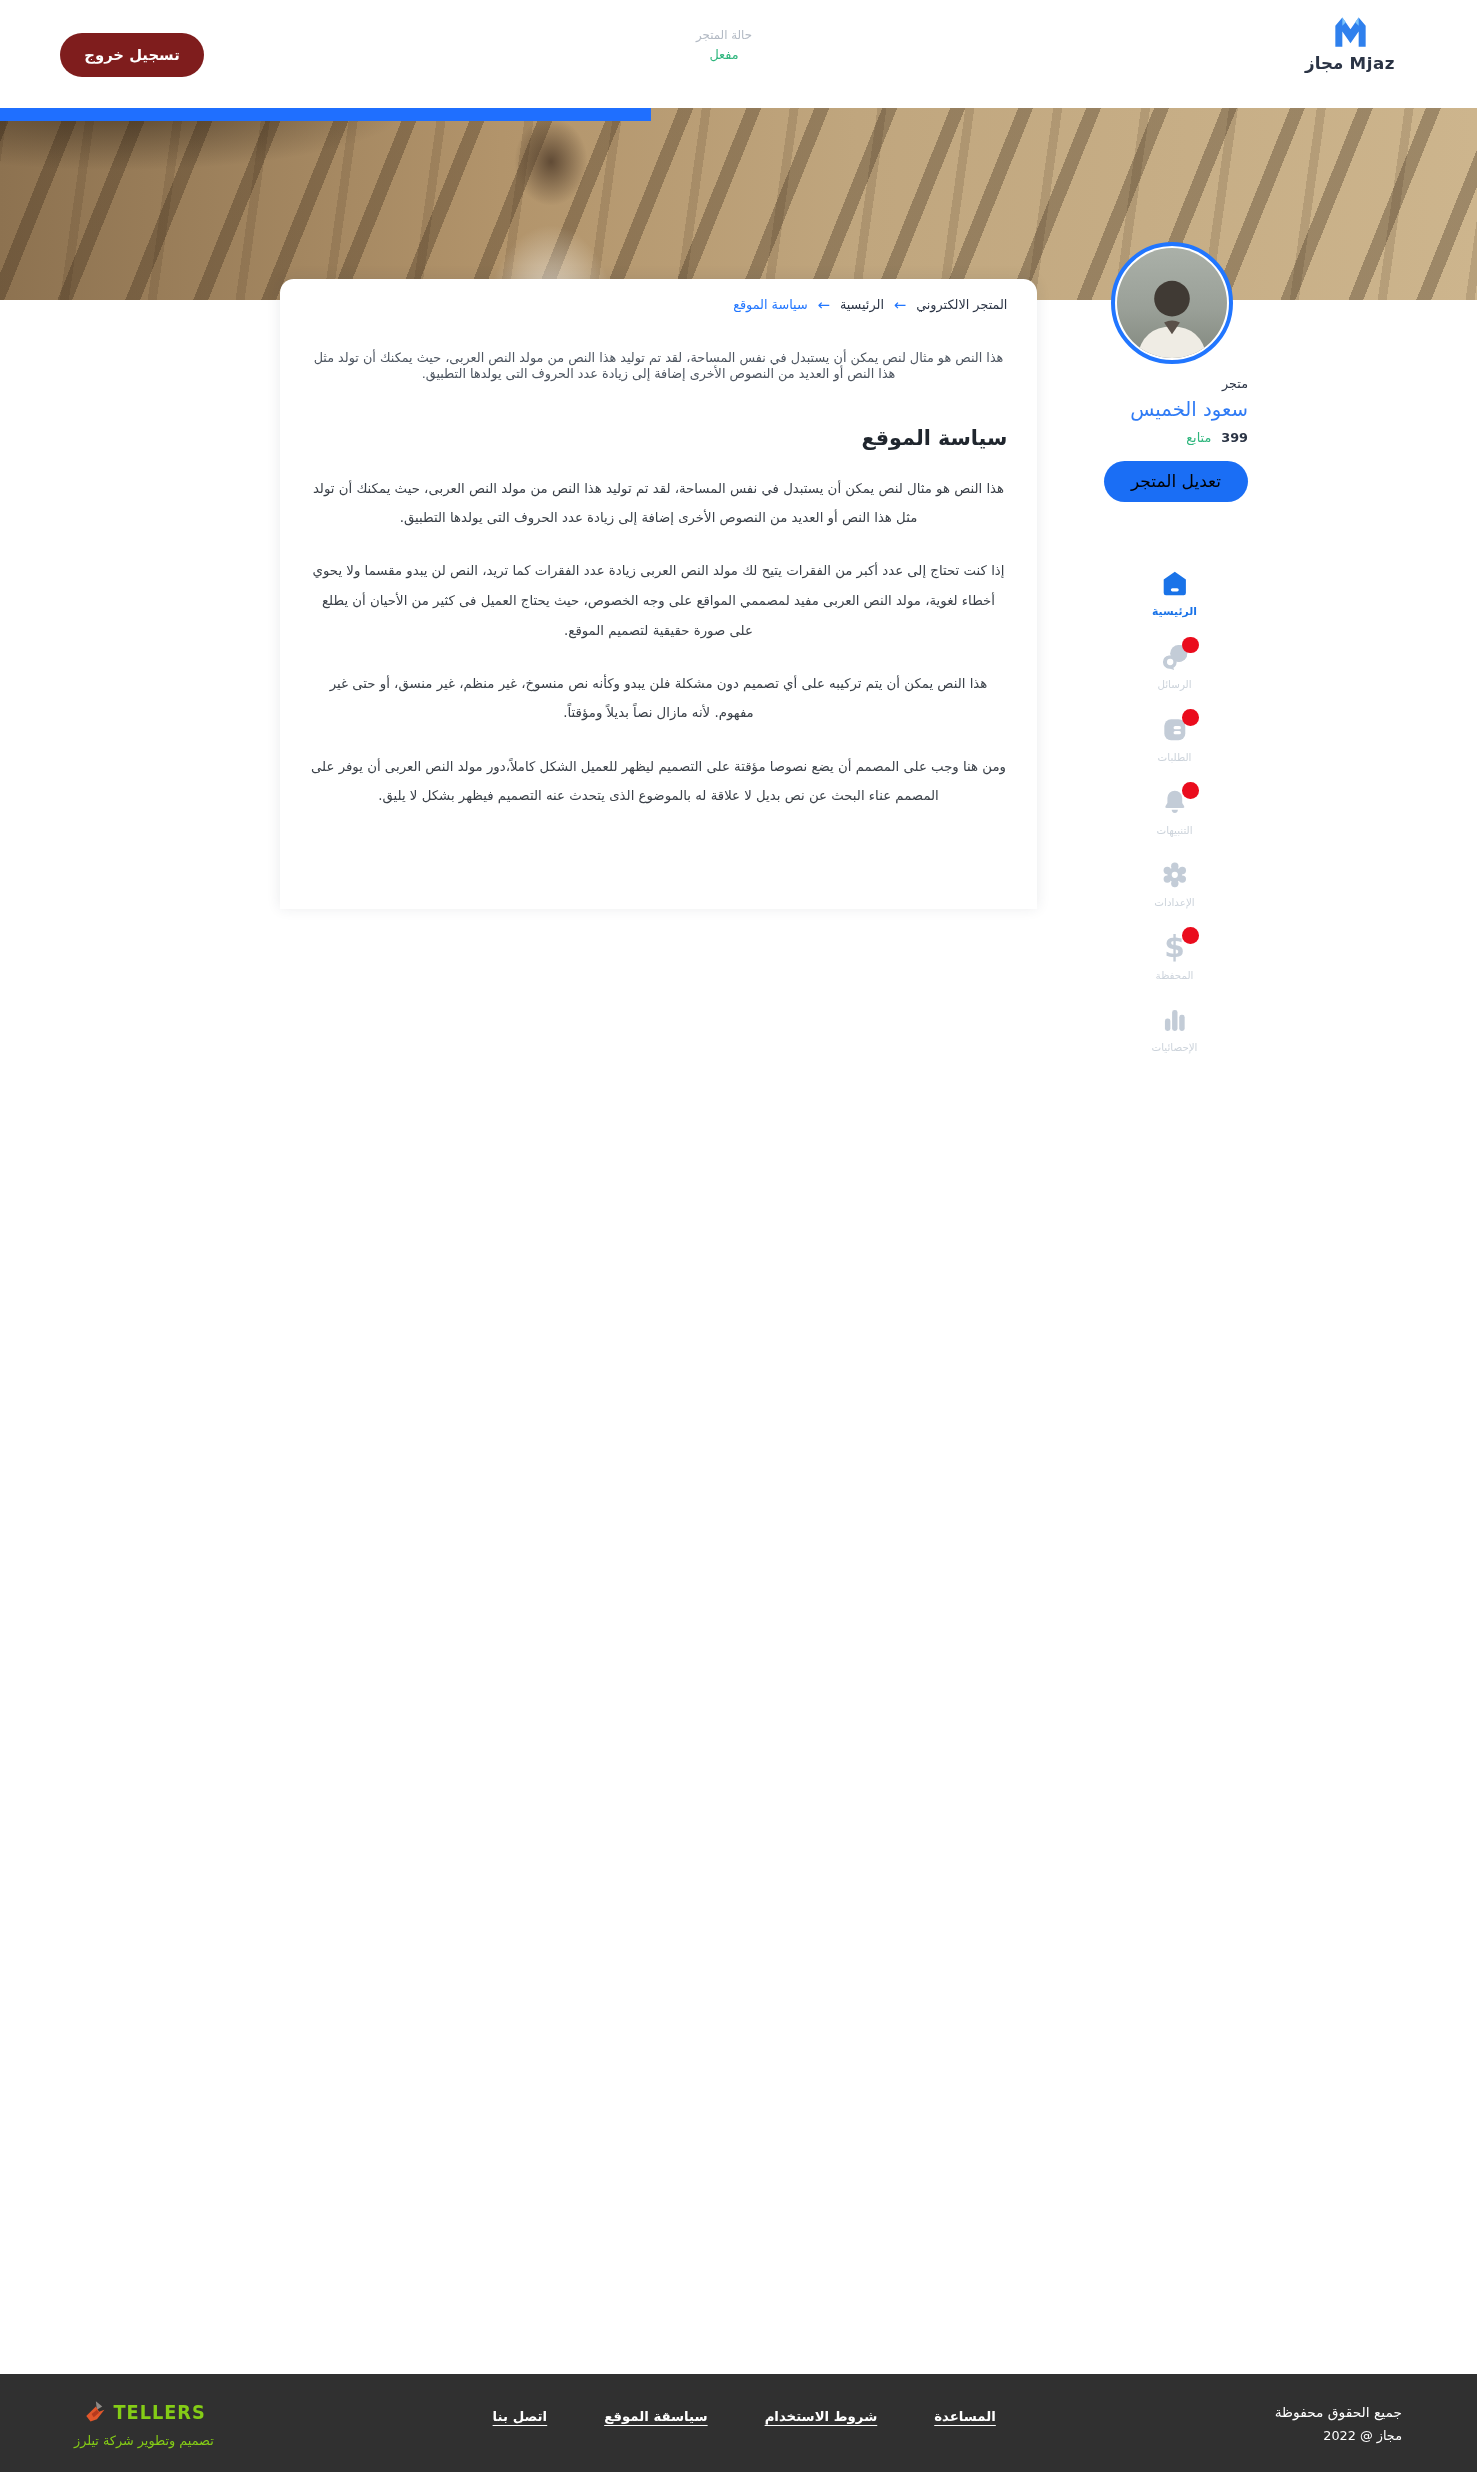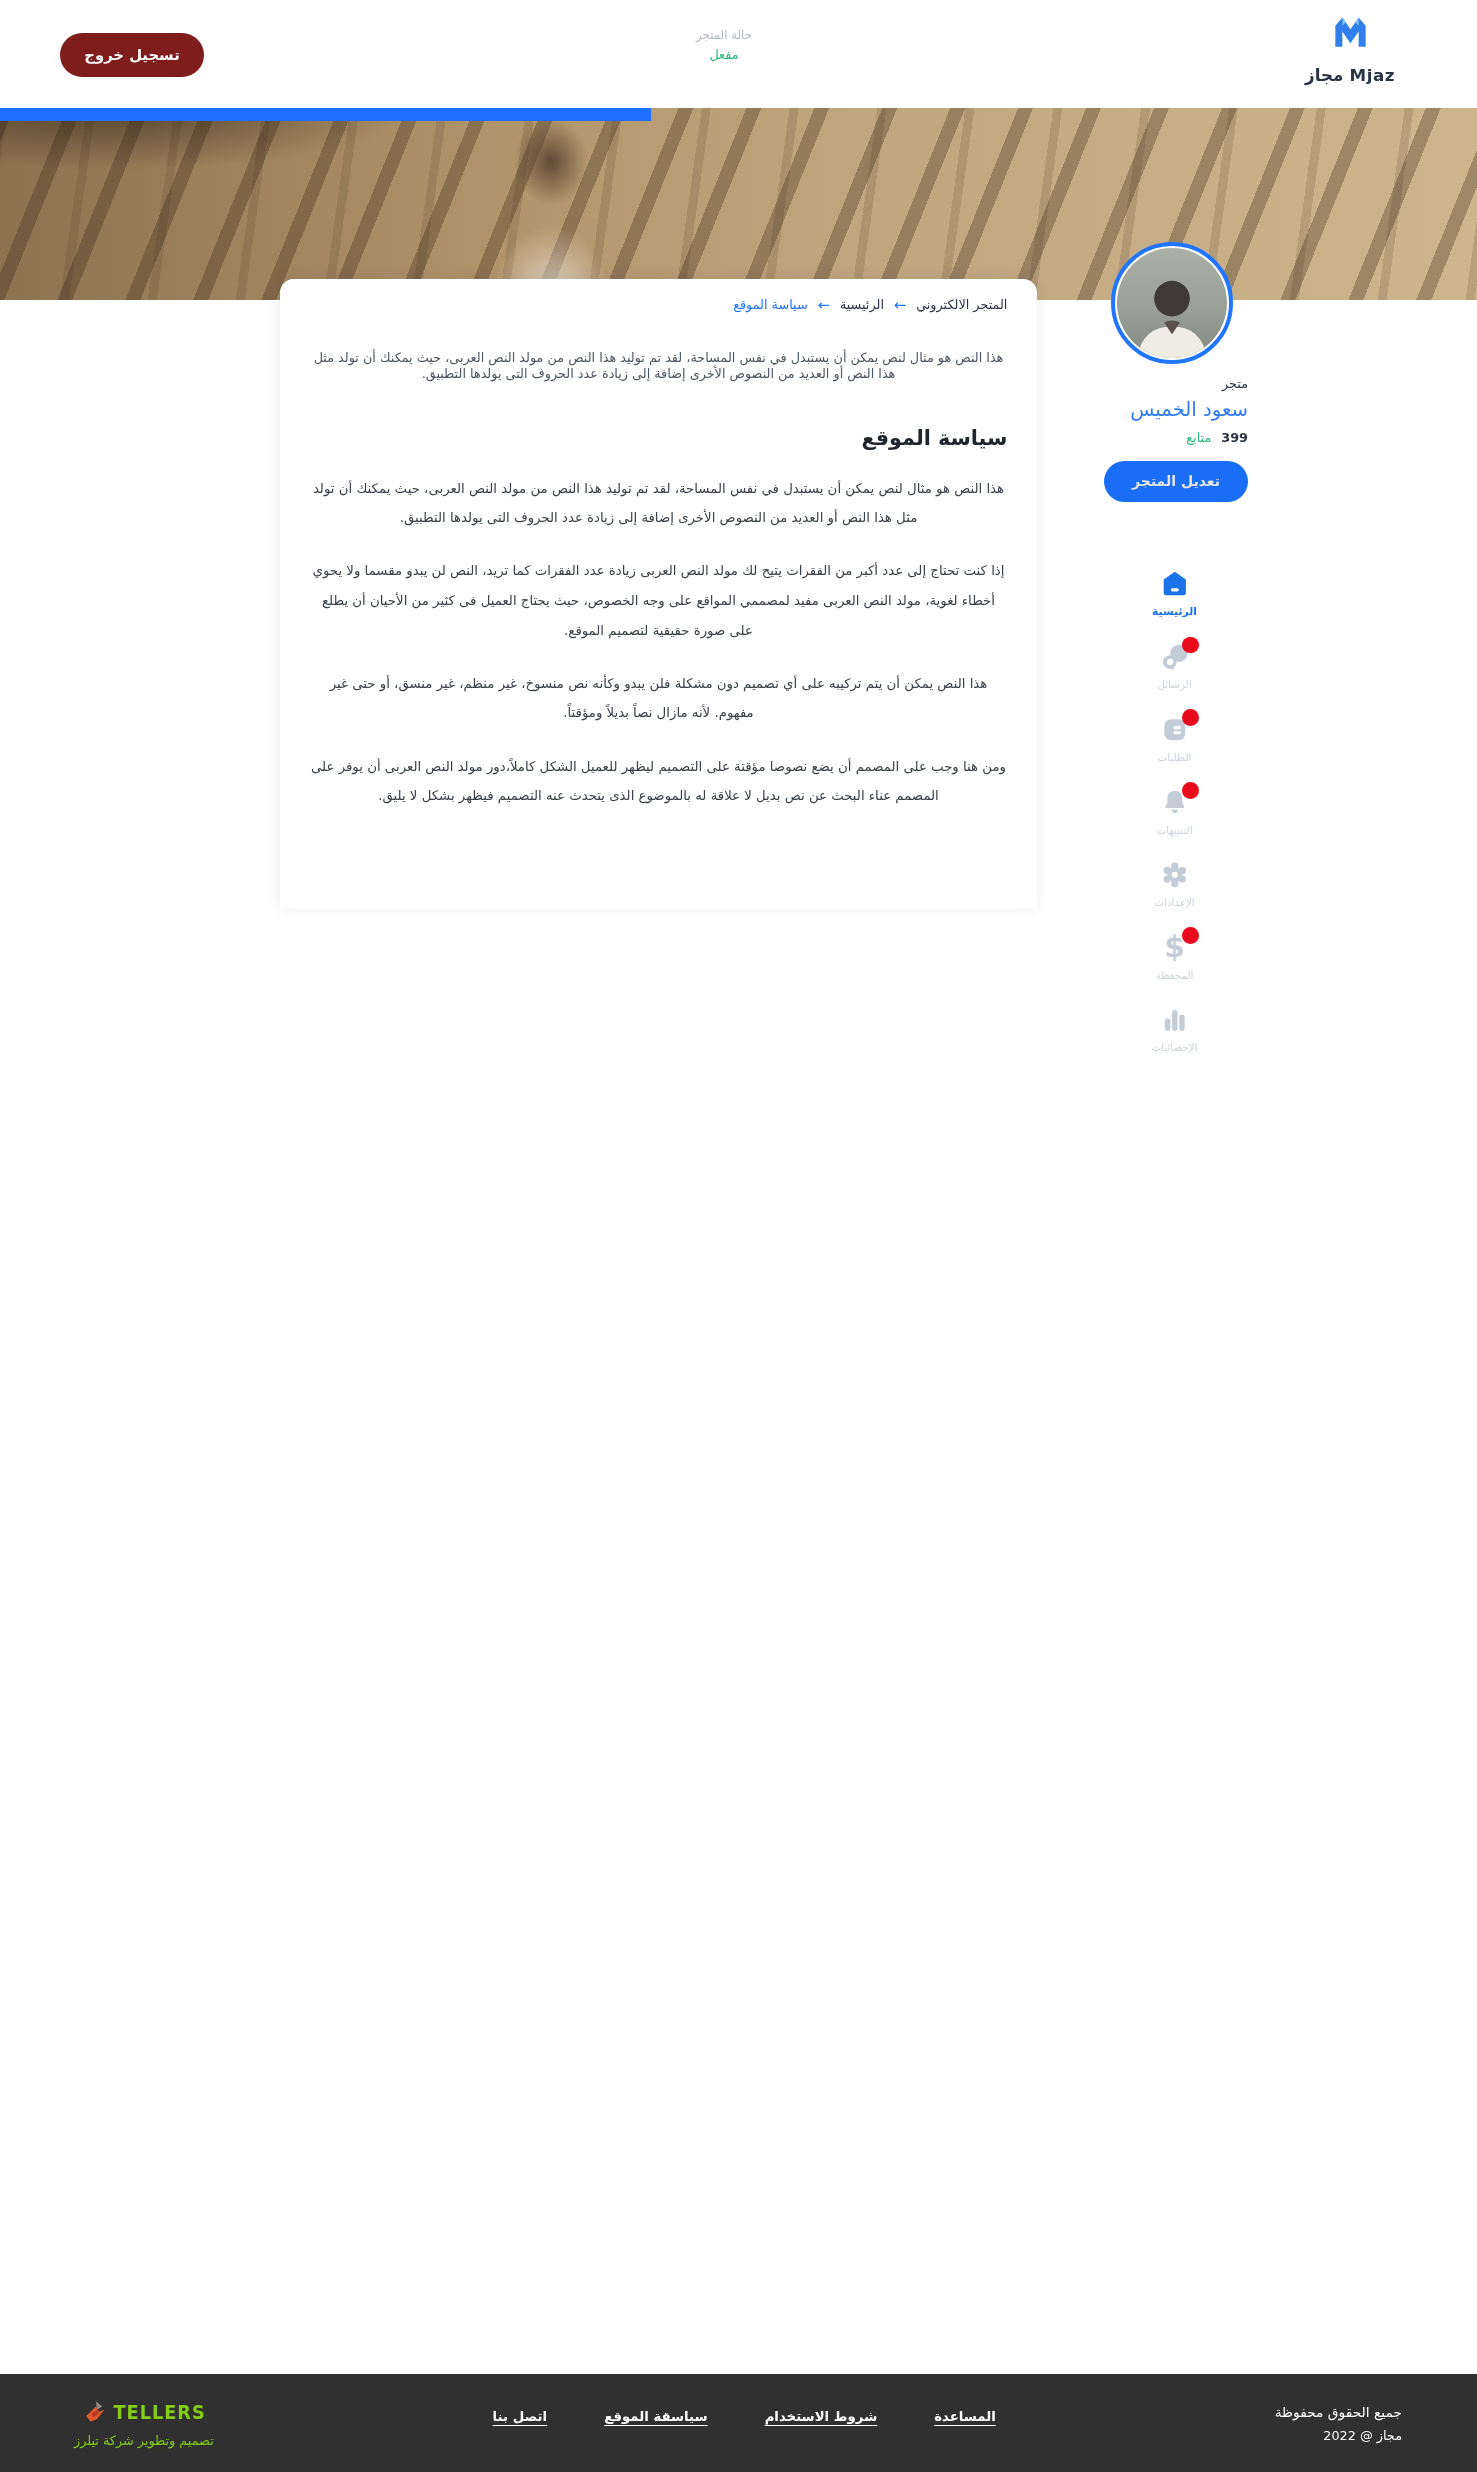--- a/index.html
+++ b/index.html
@@ -3,21 +3,21 @@
 <meta charset="utf-8">
 <style>
   * { margin:0; padding:0; box-sizing:border-box; }
   html,body { background:#ffffff; }
   body { font-family:"DejaVu Sans", sans-serif; }
   .page { position:relative; width:1478px; height:2473px; margin:0 auto; background:#fff; overflow:hidden; direction:rtl; }
 
   
   .header { position:absolute; top:0; right:0; left:0; height:108px; background:#fff; z-index:30; }
   .brand { position:absolute; top:13.8px; right:73px; width:108px; text-align:center; }
-  .brand-word { font-size:16.7px; font-weight:bold; color:#2b3445; letter-spacing:0.5px; margin-top:12px; }
+  .brand-word { font-size:16.7px; font-weight:bold; color:#2b3445; letter-spacing:0.5px; margin-top:0; }
   .store-status { position:absolute; top:27.6px; right:699px; width:108px; text-align:center; }
   .status-label { font-size:11.8px; color:#b3bac4; }
   .status-value { font-size:12.8px; color:#2eb67d; margin-top:5.9px; font-weight:normal; }
   .logout-btn { position:absolute; top:32.5px; left:61px; width:144px; height:44px; border:none; border-radius:22.7px;
     background:#7f1d1d; color:#fff; font-size:14.8px; font-weight:bold; font-family:inherit; cursor:pointer; }
 
   
   .hero { position:absolute; top:108px; left:0; right:0; height:192px; z-index:1;
     background:
       radial-gradient(ellipse 94px 148px at 552px 115%, rgba(246,243,236,0.95), rgba(246,243,236,0) 70%),
@@ -46,21 +46,21 @@
   .avatar-inner { position:absolute; inset:2px; border-radius:50%; overflow:hidden;
     background:linear-gradient(180deg,#aab0a8 0%, #9aa098 55%, #82887f 100%); }
   .avatar-inner svg { position:absolute; bottom:-3.9px; left:50%; transform:translateX(-50%); }
   .profile-meta { position:absolute; top:376px; right:229px; width:217px; text-align:right; z-index:20; }
   .store-type { font-size:12.8px; color:#2b3445; }
   .store-name { font-size:19.7px; color:#2f7bf5; margin-top:6.9px; font-weight:500; }
   .followers { font-size:12.8px; margin-top:8.9px; margin-left:34px; }
   .followers .count { color:#2b3445; font-weight:bold;text-align:center; }
   .followers .fol-label { color:#2eb67d; margin-right:5.9px; }
   .edit-store-btn { margin-top:15.8px; width:144px; height:41px; border:none; border-radius:20.7px; background:#1a6ef5;
-    color:#e5e5e5; font-size:14px; font-weight:bold; font-family:inherit; cursor:pointer; }
+    color:#000000; font-size:17px; font-weight:normal; font-family:inherit; cursor:pointer; }
 
   
   .side-nav { position:absolute; top:567px; right:253px; width:99px; display:flex; flex-direction:column;
     align-items:center; z-index:20; }
   .nav-item { display:flex; flex-direction:column; align-items:center; margin-bottom:22.7px; cursor:pointer; }
   .icon-wrap { position:relative; width:33px; height:33px; display:flex; align-items:center; justify-content:center; }
   .nav-label { margin-top:4.9px; font-size:10.3px; color:#ccd3db; }
   .nav-item.active .nav-label { color:#1a73e8; font-weight:bold; font-size:10.8px; }
   .badge-dot { position:absolute; top:-3.9px; right:-7.9px; width:16.7px; height:16.7px; border-radius:50%; background:#ea0c1d; }
   .dollar-glyph { font-size:29.6px; font-weight:bold; color:#c3ccd7; line-height:1; }

